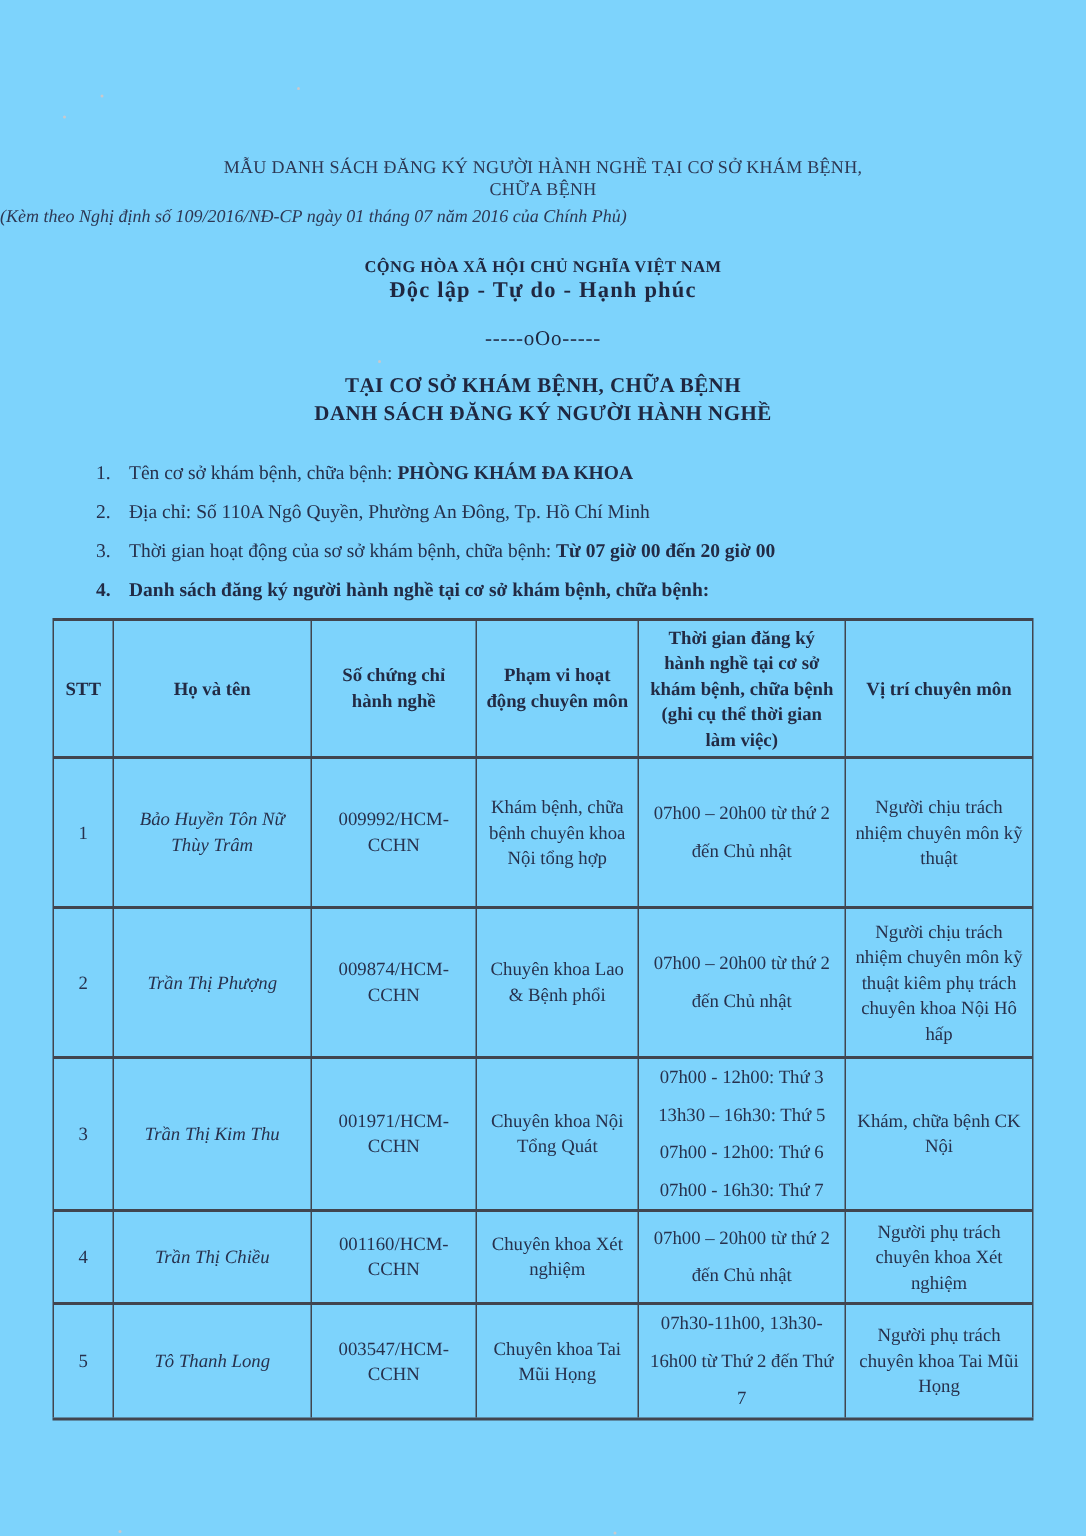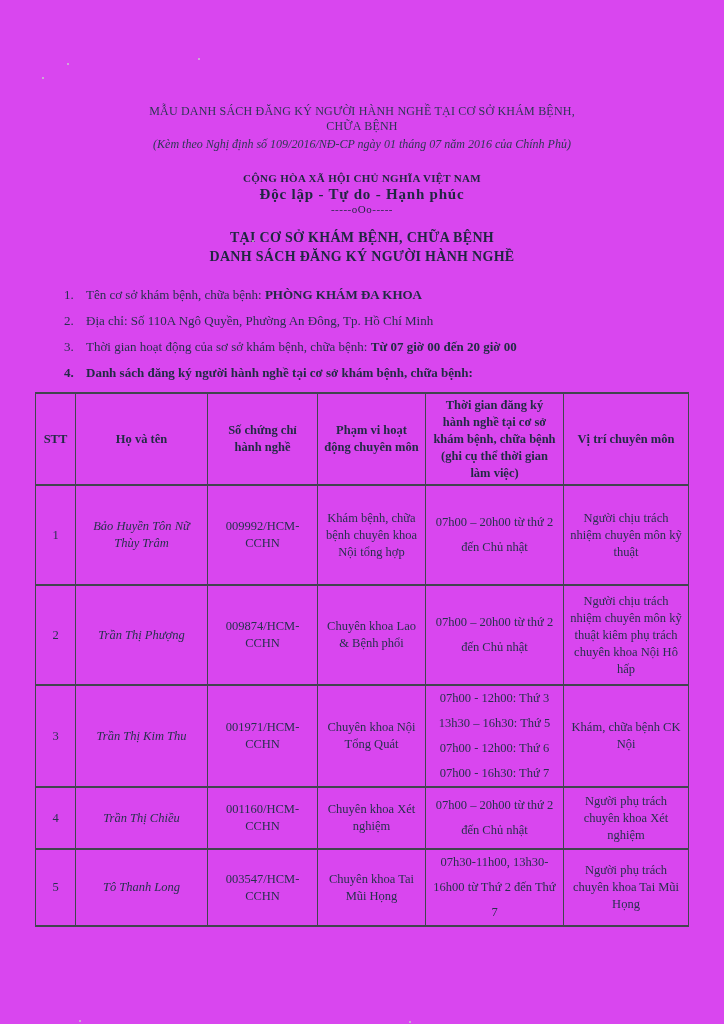--- a/index.html
+++ b/index.html
@@ -4,45 +4,45 @@
 <style>
   html, body {
     margin: 0;
     padding: 0;
     background: #ffffff;
   }
   .page {
     position: relative;
     width: 724px;
     height: 1024px;
-    background: #d946ef;
+    background: #7dd3fc;
     font-family: "Liberation Serif", "DejaVu Serif", serif;
     color: #27314d;
     overflow: hidden;
   }
   
   .form-title {
     padding-top: 104px;
     text-align: center;
     font-size: 12px;
     line-height: 15px;
     letter-spacing: 0.2px;
     color: #2d3753;
   }
   .form-subtitle {
     margin-top: 3px;
-    text-align: center;
+    text-align: left;
     font-style: italic;
     font-size: 12px;
     color: #2d3753;
   }
   .motto { margin-top: 20px; text-align: center; color: #1f2740; }
   .motto-l1 { font-weight: bold; font-size: 11px; letter-spacing: 0.3px; }
   .motto-l2 { font-weight: bold; font-size: 15px; letter-spacing: 0.8px; margin-top: 2px; }
-  .motto-sep { font-size: 11px; margin-top: 0px; letter-spacing: 0.5px; }
+  .motto-sep { font-size: 14px; margin-top: 16px; letter-spacing: 0.5px; }
   .doc-title {
     margin-top: 14px;
     text-align: center;
     font-weight: bold;
     font-size: 14px;
     line-height: 18.5px;
     letter-spacing: 0.3px;
     color: #1f2740;
   }
   

